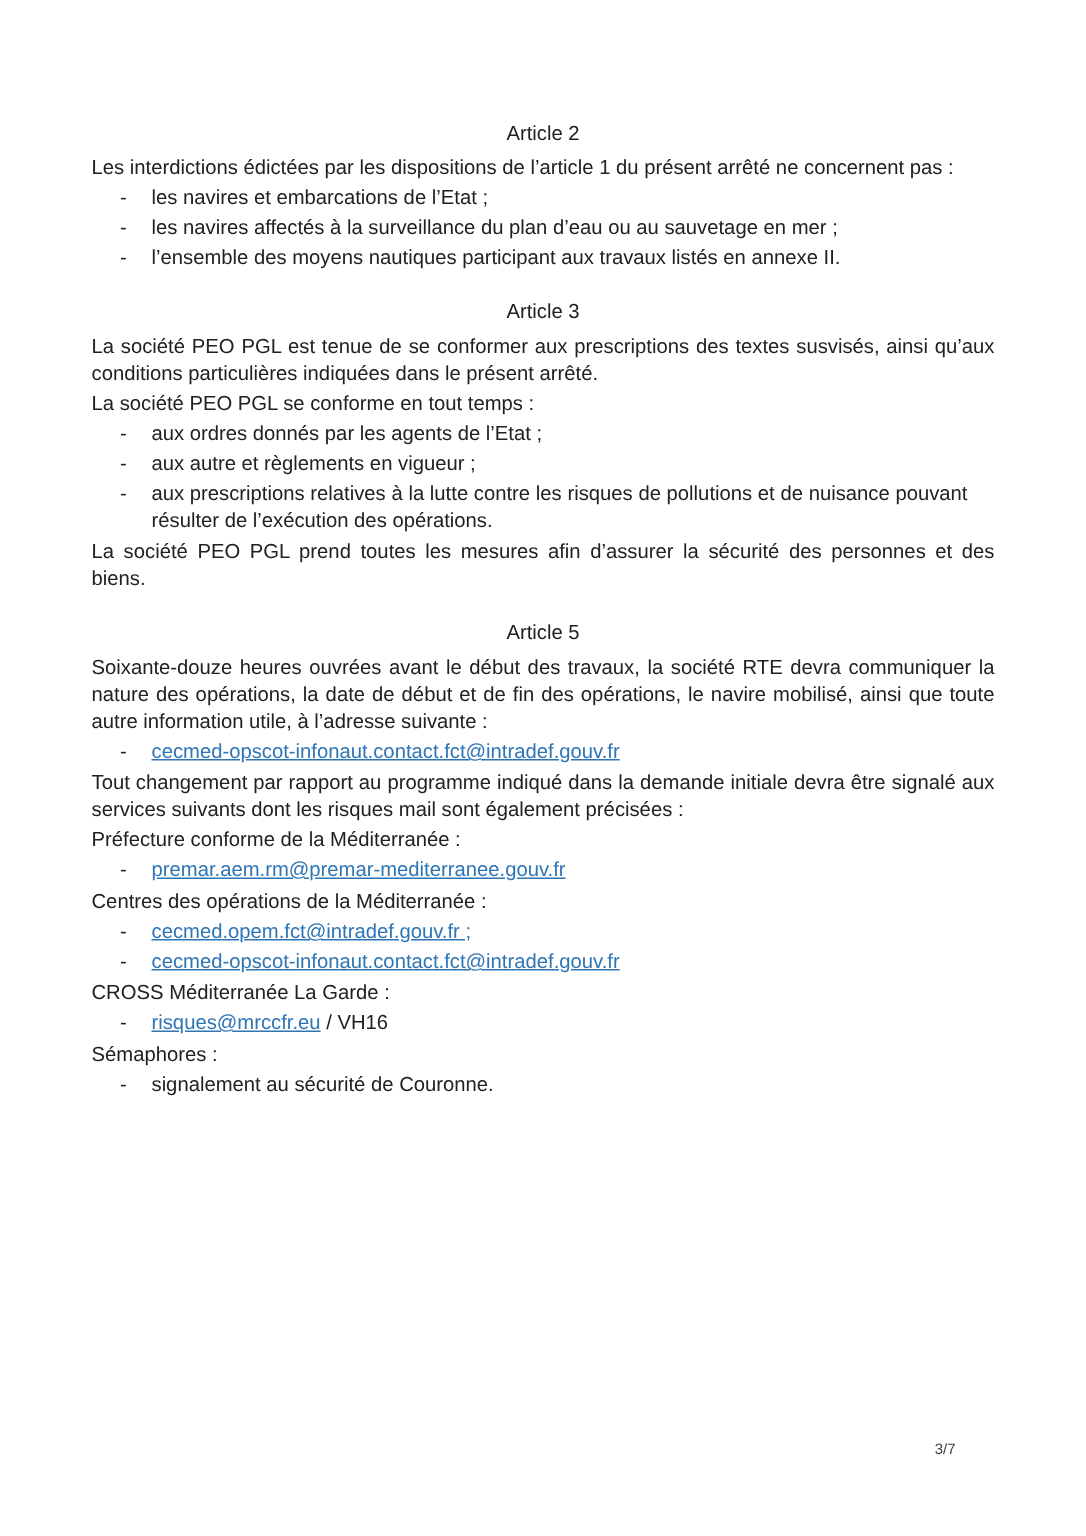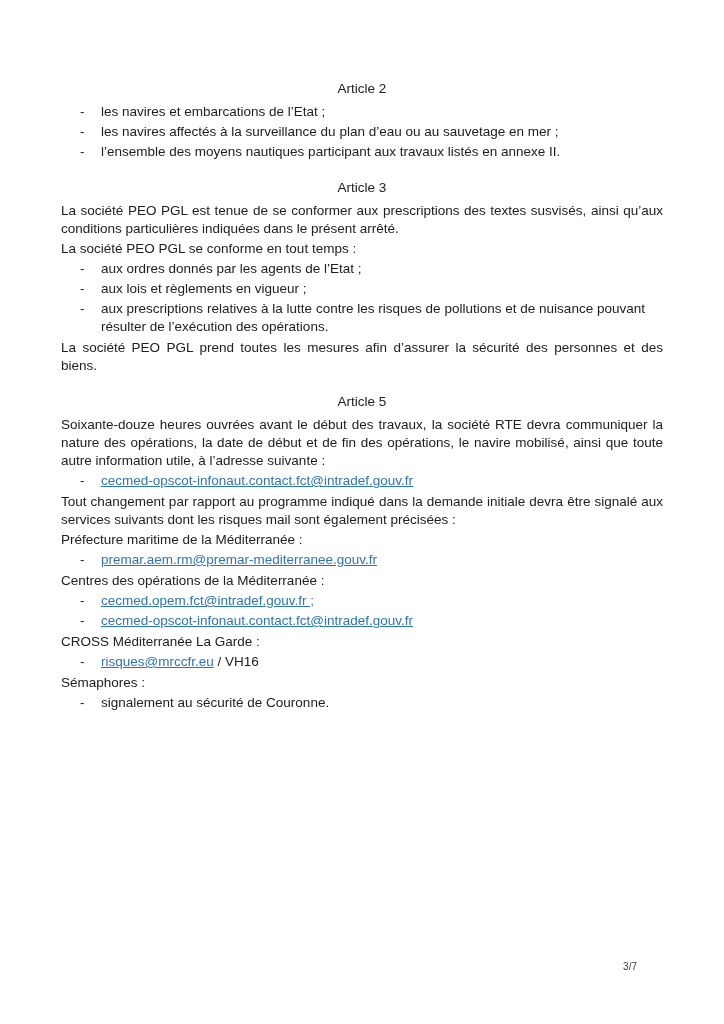--- a/index.html
+++ b/index.html
@@ -76,48 +76,49 @@
   }
 </style>
 </head>
 <body>
 
 <div class="page">
   <div class="content">
 
     <section>
       <h2 class="article-heading first">Article 2</h2>
+      <p class="para">Les interdictions édictées par les dispositions de l’article 1 du présent arrêté ne concernent pas :</p>
       <ul class="dash-list">
         <li>les navires et embarcations de l’Etat ;</li>
         <li>les navires affectés à la surveillance du plan d’eau ou au sauvetage en mer ;</li>
         <li>l’ensemble des moyens nautiques participant aux travaux listés en annexe II.</li>
       </ul>
     </section>
 
     <section>
       <h2 class="article-heading">Article 3</h2>
       <p class="para">La société PEO PGL est tenue de se conformer aux prescriptions des textes susvisés, ainsi qu’aux conditions particulières indiquées dans le présent arrêté.</p>
       <p class="para">La société PEO PGL se conforme en tout temps :</p>
       <ul class="dash-list">
         <li>aux ordres donnés par les agents de l’Etat ;</li>
-        <li>aux lois et règlements en vigueur ;</li>
+        <li>aux autre et règlements en vigueur ;</li>
         <li>aux prescriptions relatives à la lutte contre les risques de pollutions et de nuisance pouvant résulter de l’exécution des opérations.</li>
       </ul>
       <p class="para">La société PEO PGL prend toutes les mesures afin d’assurer la sécurité des personnes et des biens.</p>
     </section>
 
     <section>
       <h2 class="article-heading">Article 5</h2>
       <p class="para">Soixante-douze heures ouvrées avant le début des travaux, la société RTE devra communiquer la nature des opérations, la date de début et de fin des opérations, le navire mobilisé, ainsi que toute autre information utile, à l’adresse suivante :</p>
       <ul class="dash-list">
         <li><a class="doc-link">cecmed-opscot-infonaut.contact.fct@intradef.gouv.fr</a></li>
       </ul>
       <p class="para">Tout changement par rapport au programme indiqué dans la demande initiale devra être signalé aux services suivants dont les risques mail sont également précisées :</p>
 
-      <p class="label-para">Préfecture maritime de la Méditerranée :</p>
+      <p class="label-para">Préfecture conforme de la Méditerranée :</p>
       <ul class="dash-list">
         <li><a class="doc-link">premar.aem.rm@premar-mediterranee.gouv.fr</a></li>
       </ul>
 
       <p class="label-para">Centres des opérations de la Méditerranée :</p>
       <ul class="dash-list">
         <li><a class="doc-link">cecmed.opem.fct@intradef.gouv.fr ;</a></li>
         <li><a class="doc-link">cecmed-opscot-infonaut.contact.fct@intradef.gouv.fr</a></li>
       </ul>
 

